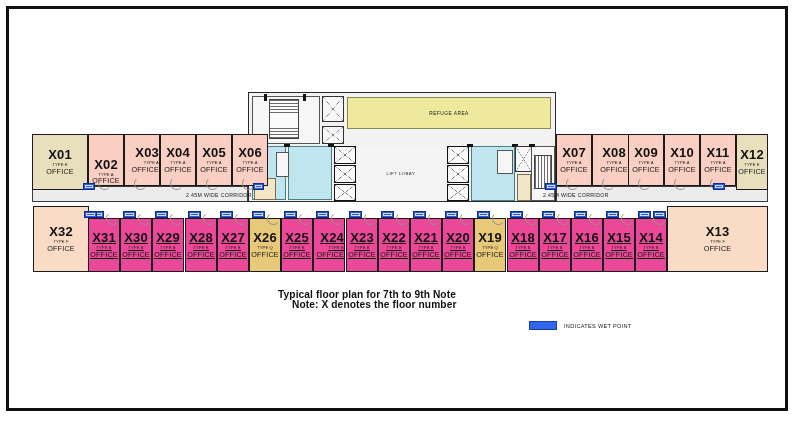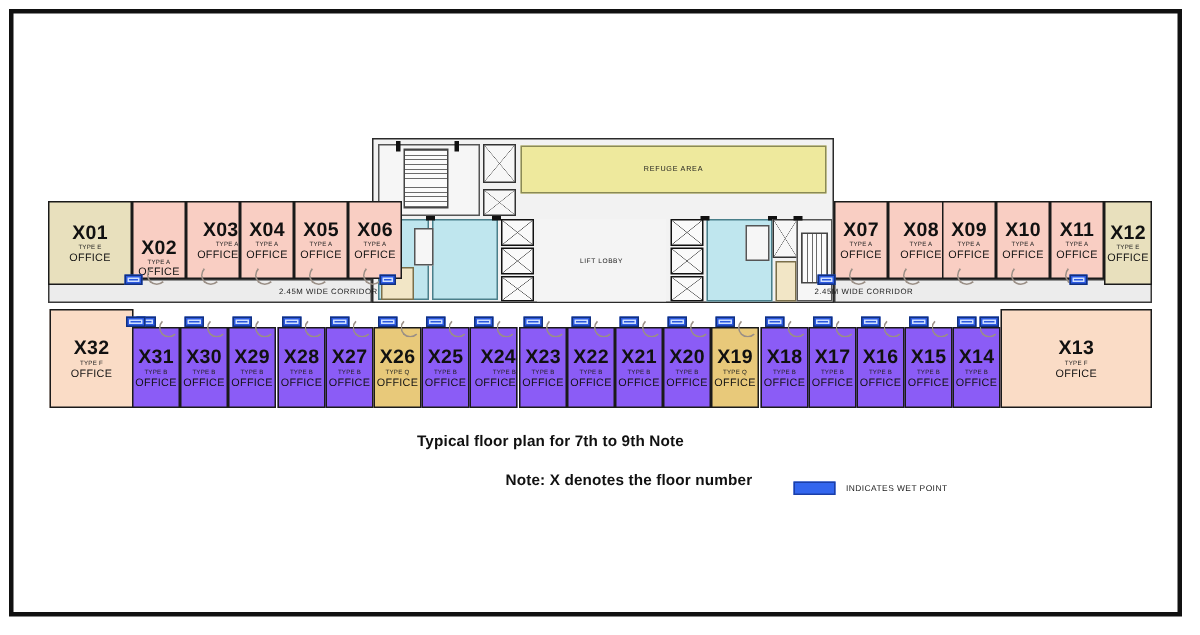--- a/index.html
+++ b/index.html
@@ -13,21 +13,21 @@
 
   .unit{position:absolute;box-sizing:border-box;border:1.2px solid #1a1a1a;
         display:flex;flex-direction:column;align-items:center;
         justify-content:center;overflow:hidden;}
   .unit .code{font-weight:bold;font-size:13px;color:#111;line-height:1.05;
               letter-spacing:.2px;}
   .unit .typ{font-size:4.1px;color:#222;line-height:1.35;letter-spacing:.15px;}
   .unit .ofc{font-size:7.2px;color:#111;line-height:1.1;letter-spacing:.2px;}
 
   .ta{background:#f9cec3;}
-  .tb{background:#8b5cf6;}
+  .tb{background:#ec4899;text-decoration:underline;}
   .te{background:#e8e0bd;}
   .tf{background:#fadcc6;}
   .tq{background:#e8c97a;}
 
   .corridor{position:absolute;background:#ececec;border:1px solid #3a3a3a;
             box-sizing:border-box;}
   .corrlabel{position:absolute;font-size:5.2px;color:#1a1a1a;
              letter-spacing:.35px;white-space:nowrap;}
 
   .wet{position:absolute;background:#2b58e0;border:.7px solid #10307f;
@@ -77,21 +77,21 @@
         box-sizing:border-box;
         background-image:repeating-linear-gradient(to bottom,
         #6b6b6b 0 .6px,transparent .6px 3.1px);}
 
   .door{position:absolute;border:.7px solid #9a8f86;border-radius:50%;
         border-top-color:transparent;border-right-color:transparent;
         box-sizing:border-box;}
 
   .caption{position:absolute;font-weight:bold;color:#111;}
   #cap1{left:278px;top:289px;font-size:10.2px;letter-spacing:.1px;}
-  #cap2{left:292px;top:315px;font-size:10.2px;letter-spacing:.1px;margin-left:45px;}
+  #cap2{left:292px;top:299px;font-size:10.2px;letter-spacing:.1px;}
 
   #legend{position:absolute;left:529px;top:321px;display:flex;
           align-items:center;gap:7px;}
   #legend .sw{width:28px;height:9px;background:#3366ee;
               border:1px solid #1b3fa8;box-sizing:border-box;}
   #legend .lt{font-size:5.6px;color:#1a1a1a;letter-spacing:.3px;}
 </style>
 </head>
 <body>
 

